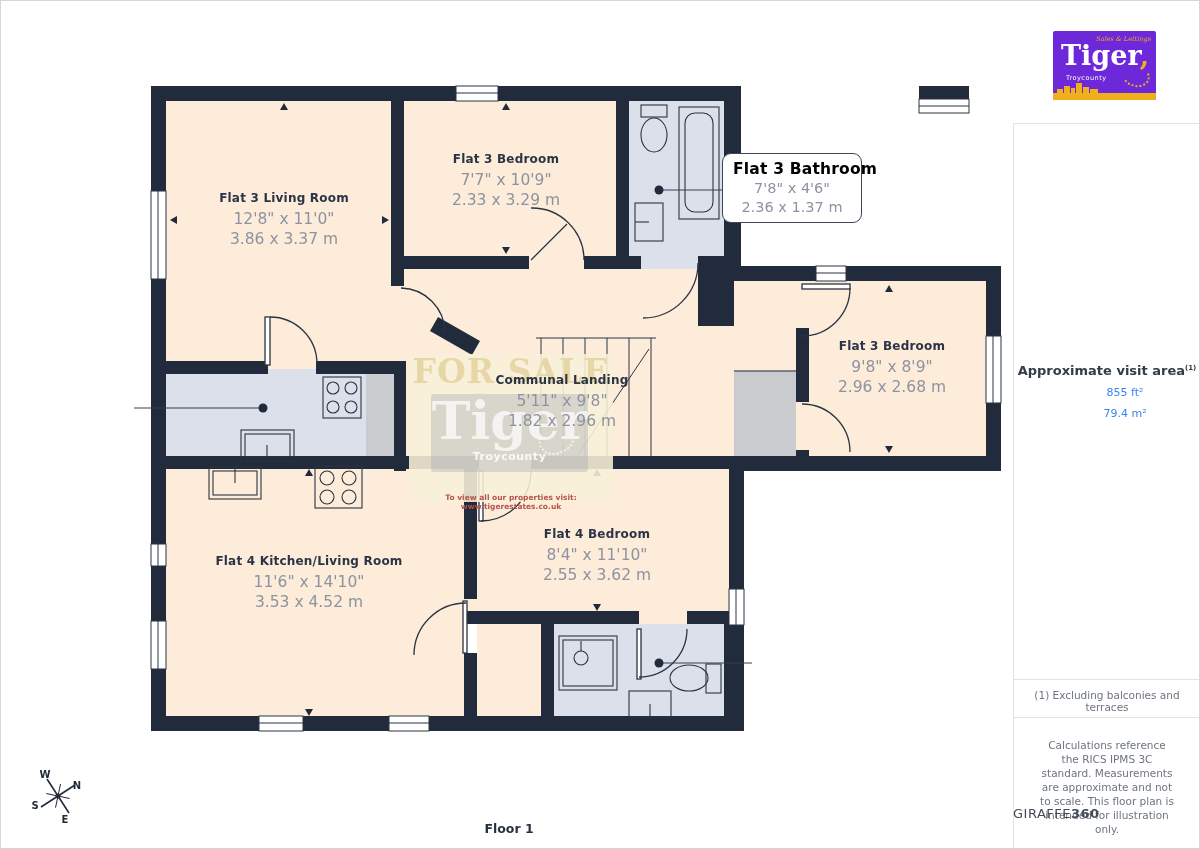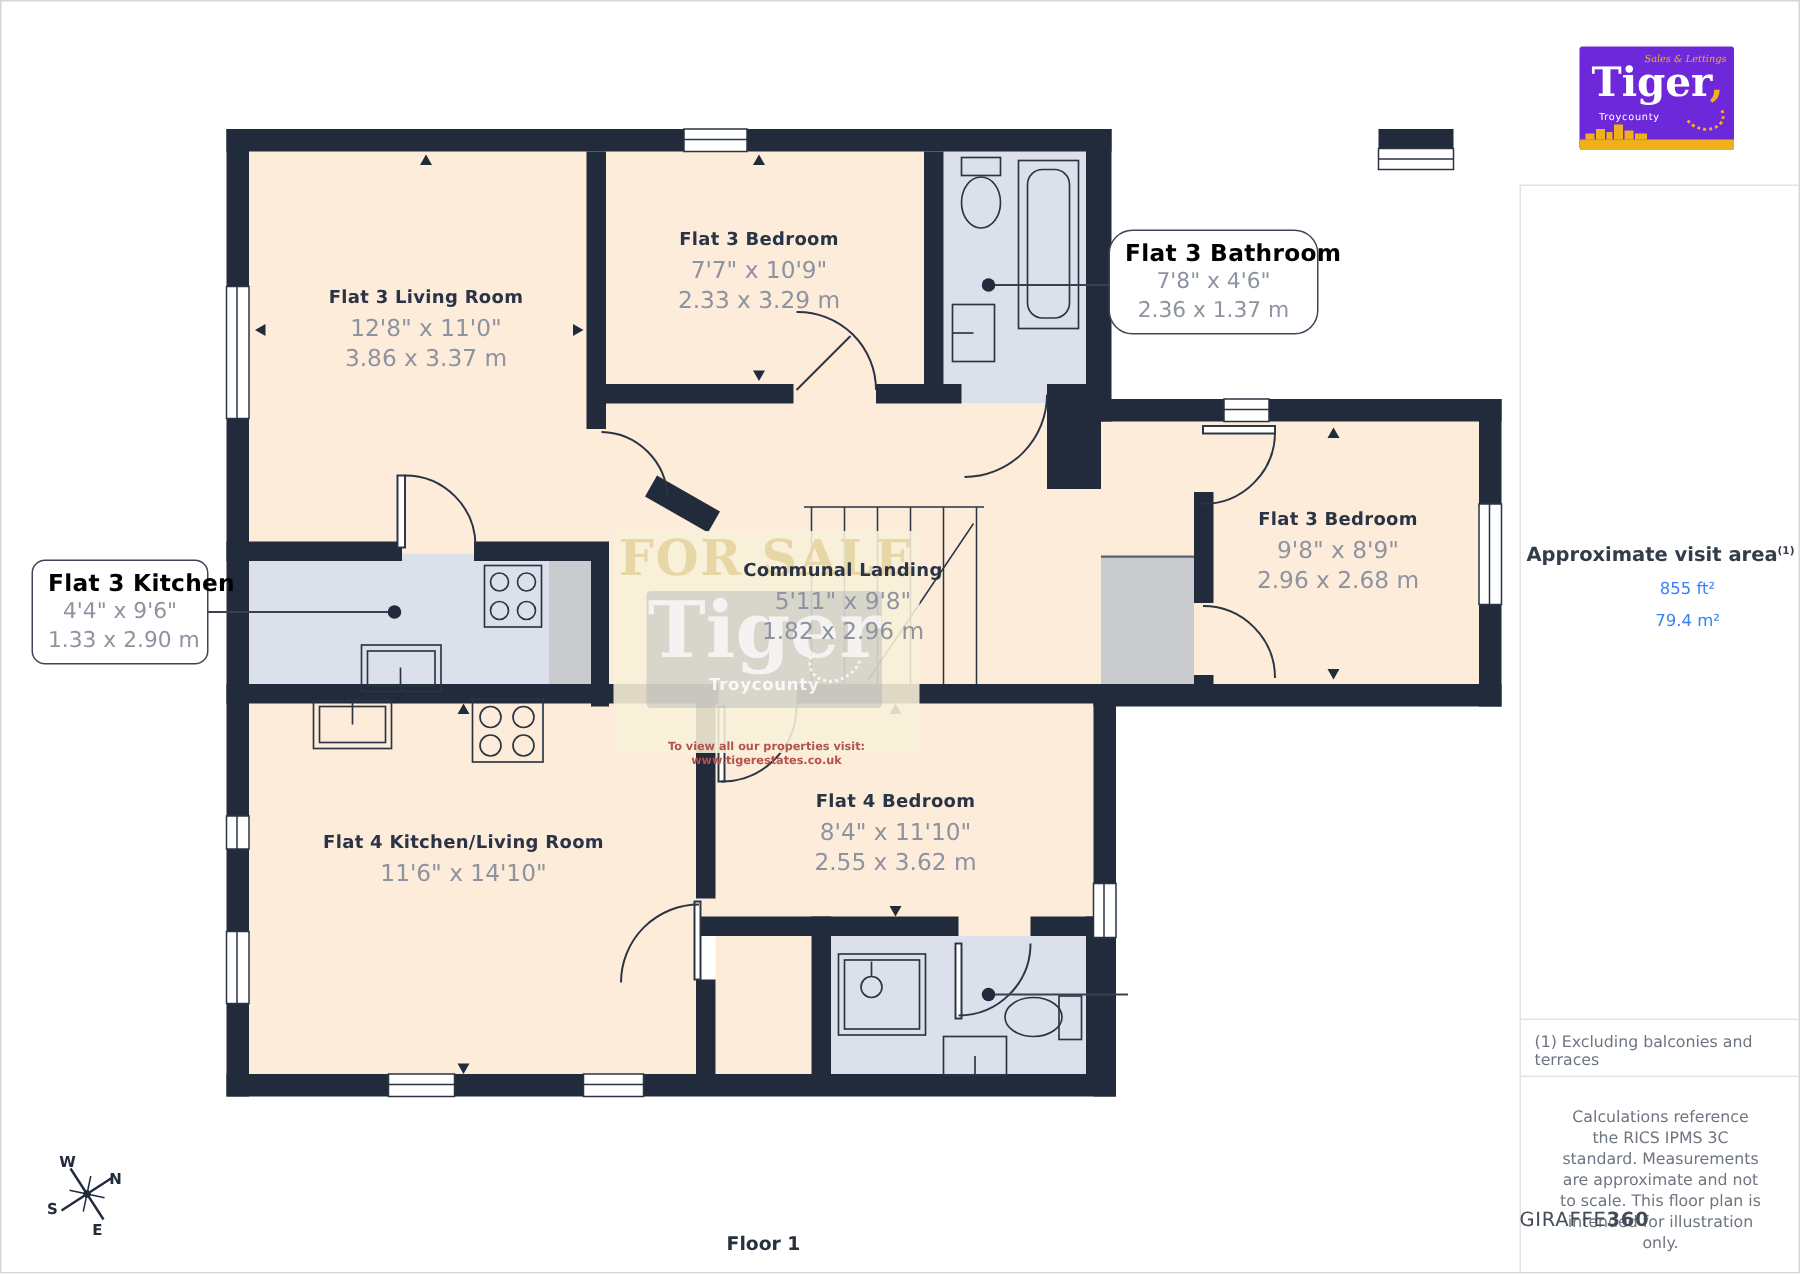--- a/index.html
+++ b/index.html
@@ -48,21 +48,21 @@
   #logo .troy{position:absolute;left:13px;top:43px;font-size:6.5px;color:#fff;letter-spacing:.5px;}
   #logo .swirl{position:absolute;right:6px;top:34px;width:24px;height:18px;
                border:2px dotted #f0af1d;border-color:transparent #f0af1d #f0af1d transparent;
                border-radius:50%;transform:rotate(15deg);}
   #logo .skyline{position:absolute;left:4px;bottom:7px;display:flex;align-items:flex-end;gap:1px;}
   #logo .skyline span{display:block;background:#f0af1d;width:6px;}
   #area-block{position:absolute;left:0;top:362px;width:100%;text-align:center;}
   #area-title{font-size:13px;font-weight:700;color:#333c49;}
   #area-title sup{font-size:7px;}
   .area-val{font-size:11px;color:#3b82f6;margin-top:8px;margin-left:36px;}
-  #note1{position:absolute;left:10px;top:688px;width:168px;
+  #note1{position:absolute;left:10px;top:688px;width:168px;text-align:center;
          font-size:10.5px;color:#6d7580;}
   #note2{position:absolute;left:26px;top:737px;width:136px;text-align:center;
          font-size:10.5px;line-height:14px;color:#6d7580;}
   #giraffe{position:absolute;left:0;top:805px;width:100%;text-align:left;
            font-size:13px;color:#434b57;letter-spacing:.5px;}
   #giraffe b{font-weight:700;}
   
   #floor-label{position:absolute;left:508px;top:820px;transform:translateX(-50%);
                font-size:12.5px;font-weight:700;color:#27303f;z-index:30;}
 </style>
@@ -276,33 +276,29 @@
     <div class="rl-dims">1.82 x 2.96 m</div>
   </div>
   <div class="room-label" style="left:891px;top:334px;">
     <div class="rl-title">Flat 3 Bedroom</div>
     <div class="rl-dims">9'8" x 8'9"</div>
     <div class="rl-dims">2.96 x 2.68 m</div>
   </div>
   <div class="room-label" style="left:308px;top:549px;">
     <div class="rl-title">Flat 4 Kitchen/Living Room</div>
     <div class="rl-dims">11'6" x 14'10"</div>
+    <div class="rl-dims">3.53 x 4.52 m</div>
   </div>
   <div class="room-label" style="left:596px;top:522px;">
     <div class="rl-title">Flat 4 Bedroom</div>
     <div class="rl-dims">8'4" x 11'10"</div>
     <div class="rl-dims">2.55 x 3.62 m</div>
   </div>
 
-  <div class="callout" style="left:20px;top:372px;width:96px;">
-    <div class="rl-title">Flat 3 Kitchen</div>
-    <div class="rl-dims">4'4" x 9'6"</div>
-    <div class="rl-dims">1.33 x 2.90 m</div>
-  </div>
-  <div class="callout" style="left:738px;top:152px;width:118px;border-radius:16px;">
+  <div class="callout" style="left:721px;top:152px;width:118px;">
     <div class="rl-title">Flat 3 Bathroom</div>
     <div class="rl-dims">7'8" x 4'6"</div>
     <div class="rl-dims">2.36 x 1.37 m</div>
   </div>
 
   <div id="floor-label">Floor 1</div>
 
   <div id="sidebar">
     <div class="vline"></div>
     <div class="hline" style="top:122px;"></div>

